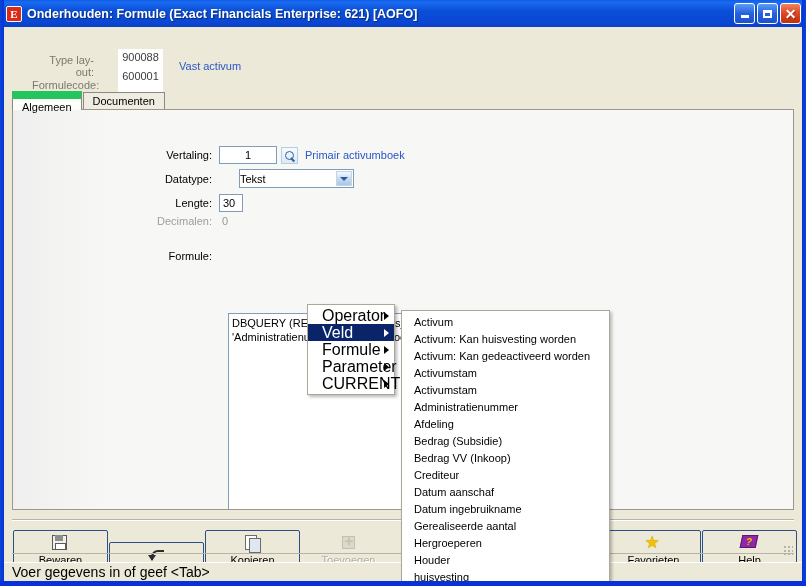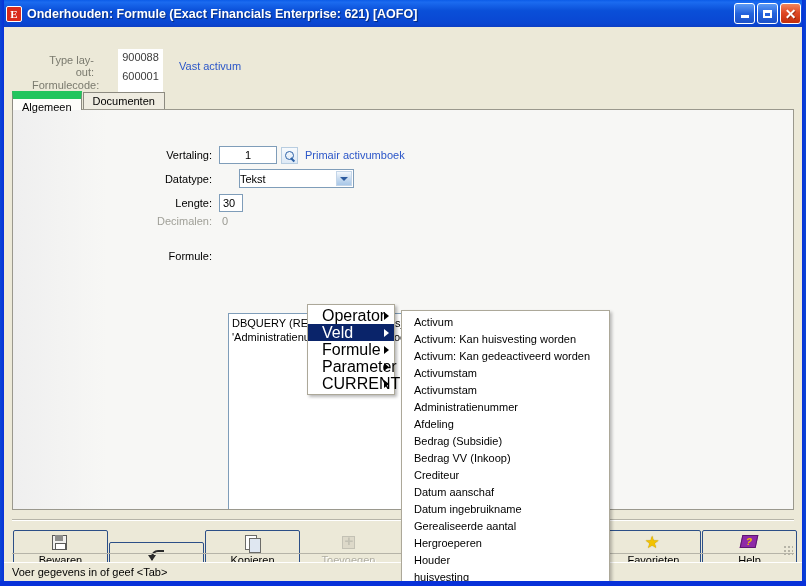--- a/index.html
+++ b/index.html
@@ -328,21 +328,21 @@
   }
 
   
   #statusbar {
     position: absolute; left: 4px; bottom: 5px;
     width: 798px; height: 19px;
     background: #ece9d8;
     border-top: 1px solid #ffffff;
     display: flex; align-items: center;
     padding-left: 8px;
-    font-size: 11px; color: #000;
+    font-size: 14px; color: #000;
   }
   #status-sep {
     position:absolute; left:8px; bottom: 27px; width: 782px; height:1px;
     background:#b6b4a8;
   }
   #grip {
     position:absolute; right: 9px; bottom: 26px; width:10px;height:10px;
     background:
       radial-gradient(#b0aea2 35%, transparent 36%) 0 0/4px 4px;
     opacity:.9;

